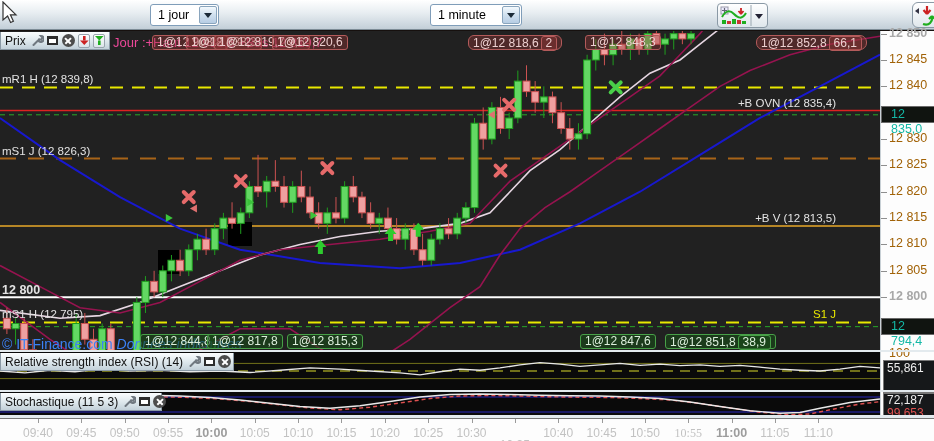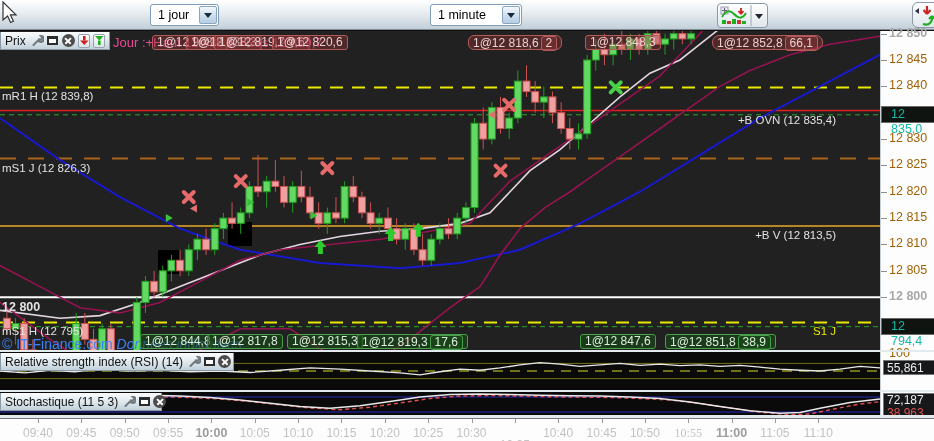--- a/index.html
+++ b/index.html
@@ -287,44 +287,43 @@
         <path d="M-5 -5 L5 5 M-5 5 L5 -5" transform="translate(615.698,56.40400000000383)" stroke="#49cf49" stroke-width="4" stroke-linecap="round"></path>
         <polygon points="0,-7 6,0 2.5,0 2.5,7 -2.5,7 -2.5,0 -6,0" transform="translate(320.392,216.08499999999998)" fill="#2ecc2e"></polygon>
         <polygon points="0,-7 6,0 2.5,0 2.5,7 -2.5,7 -2.5,0 -6,0" transform="translate(390.53799999999995,202.91)" fill="#2ecc2e"></polygon>
         <polygon points="0,-7 6,0 2.5,0 2.5,7 -2.5,7 -2.5,0 -6,0" transform="translate(418.25,198.69400000000383)" fill="#2ecc2e"></polygon>
         <polygon points="-3,-4 4,0 -3,4" transform="translate(168.842,187.1)" fill="#3bc43b"></polygon>
         <polygon points="-3,-4 4,0 -3,4" transform="translate(250.246,171.29)" fill="#3bc43b"></polygon>
         <polygon points="-3,-4 4,0 -3,4" transform="translate(313.46399999999994,184.46499999999997)" fill="#3bc43b"></polygon>
         <polygon points="3,-4 -4,0 3,4" transform="translate(193.95600000000002,177.6140000000038)" fill="#e07070"></polygon>
         <polygon points="3,-4 -4,0 3,4" transform="translate(491.86,83.80799999999809)" fill="#e07070"></polygon>
       </svg>
-    <div id="chartLabels" style="position:absolute;left:0;top:17px;width:840px;height:319px;pointer-events:none;padding-left:8px;">
+    <div id="chartLabels" style="position:absolute;left:0;top:0;width:840px;height:319px;pointer-events:none;padding-left:8px;">
         <div class="lvl-label" style="left: 2px; top: 42.404px; font-weight: normal; font-size: 11.5px;">mR1 H (12 839,8)</div>
         <div class="lvl-label" style="right: 4px; top: 65.592px;">+B OVN (12 835,4)</div>
         <div class="lvl-label" style="left: 2px; top: 113.549px; font-weight: normal; font-size: 11.5px;">mS1 J (12 826,3)</div>
         <div class="lvl-label" style="right: 4px; top: 181.005px;">+B V (12 813,5)</div>
         <div class="lvl-label" style="left: 2px; top: 252.15px; font-weight: bold; font-size: 12.5px;">12 800</div>
         <div class="lvl-label" style="left: 2px; top: 277.446px; font-weight: normal; font-size: 11.5px;">mS1 H (12 795)</div>
         <div class="lvl-label" style="right: 4px; top: 277.446px; color: rgb(232, 232, 0);">S1 J</div>
       </div>
     <div class="overlay-header">Jour :+Haut 12 938,6 +Bas 12 819,7</div>
     <div class="copyright" style="top:305px;">
       <span>© IT-Finance.com </span><em>Données indicatives</em>
     </div>
   <div class="trade-lbl sell" style="left: 152px; top: 4px;">1@12 908,8</div>
       <div class="trade-lbl sell" style="left: 186px; top: 4px;">1@12 838,3</div>
       <div class="trade-lbl sell" style="left: 214px; top: 4px;">1@12 819,7 9,6</div>
       <div class="trade-lbl sell" style="left: 272px; top: 4px;">1@12 820,6</div>
       <div class="trade-lbl sell" style="left: 468px; top: 4px; border-radius: 6px;">1@12 818,6<span class="trade-lbl sell sub-lbl" style="position: static;">2</span></div>
       <div class="trade-lbl sell" style="left: 585px; top: 4px;">1@12 848,3</div>
-      <div class="trade-lbl sell" style="left: 712px; top: 4px; border-radius: 7px;">1@12 852,8<span class="trade-lbl sell sub-lbl" style="position: static;">66,1</span></div>
+      <div class="trade-lbl sell" style="left: 756px; top: 4px; border-radius: 7px;">1@12 852,8<span class="trade-lbl sell sub-lbl" style="position: static;">66,1</span></div>
       <div class="trade-lbl buy" style="left: 140px; top: 303px;">1@12 844,8</div>
       <div class="trade-lbl buy" style="left: 207px; top: 303px;">1@12 817,8</div>
       <div class="trade-lbl buy" style="left: 287px; top: 303px;">1@12 815,3</div>
-      <div class="trade-lbl buy" style="left: 357px; top: 303px;">1@12 819,3<span class="trade-lbl buy sub-lbl" style="position: static;">17,6</span></div>
       <div class="trade-lbl buy" style="left: 580px; top: 303px;">1@12 847,6</div>
       <div class="trade-lbl buy" style="left: 665px; top: 303px;">1@12 851,8<span class="trade-lbl buy sub-lbl" style="position: static;">38,9</span></div>
     </div>
 
   <div class="phead" style="left:0;top:32px;width:110px;">
     <span class="ttl">Prix</span>
     <span class="ic">
       <svg width="13" height="13">
           <path d="M2.5 11 L7 6.5 M7.2 6.3 a3 3 0 1 0 2.6-4.4 l1.6 1.8 -1.2 2 -2.2 -.4" stroke="#707880" stroke-width="2" fill="none" stroke-linecap="round"></path>
         </svg>
@@ -366,24 +365,24 @@
       <div class="ptick" style="top: 179.1px;">12 815</div>
       <div class="pdash" style="top: 213.45px;"></div>
       <div class="ptick" style="top: 205.45px;">12 810</div>
       <div class="pdash" style="top: 239.8px;"></div>
       <div class="ptick" style="top: 231.8px;">12 805</div>
       <div class="pdash" style="top: 266.15px;"></div>
       <div class="ptick b" style="top: 258.15px;">12 800</div>
       <div class="pbadge" style="top: 74.808px;">12 835,0</div>
       <div class="pbadge" style="top: 286.662px;">12 794,4</div>
       <div class="ptick" style="top: 315px; left: 8px;">100</div>
-      <div class="vbadge" style="top: 329px; height: 15px; line-height: 14px;">55,861</div>
+      <div class="vbadge" style="top: 329px; height: 33px; line-height: 14px;">55,861</div>
       <div class="vbadge" style="top: 362px; height: 27px;">
         <div>72,187</div>
-        <div class="red">38,963</div>
+        <div class="red">99,653</div>
       </div>
     </div>
 
   <div class="sep" style="top:350px;height:2px;"></div>
   <div class="sep" style="top:390px;height:2px;"></div>
   <div class="sep" style="top:415px;height:3px;"></div>
 
   <div style="position:absolute;left:0;top:352px;width:880px;height:38px;background:#0a0a0a;overflow:hidden;">
     <svg id="rsiSvg" width="880" height="38">
         <line x1="0" y1="11.399999999999999" x2="880" y2="11.399999999999999" stroke="#72721a" stroke-width="1"></line>

